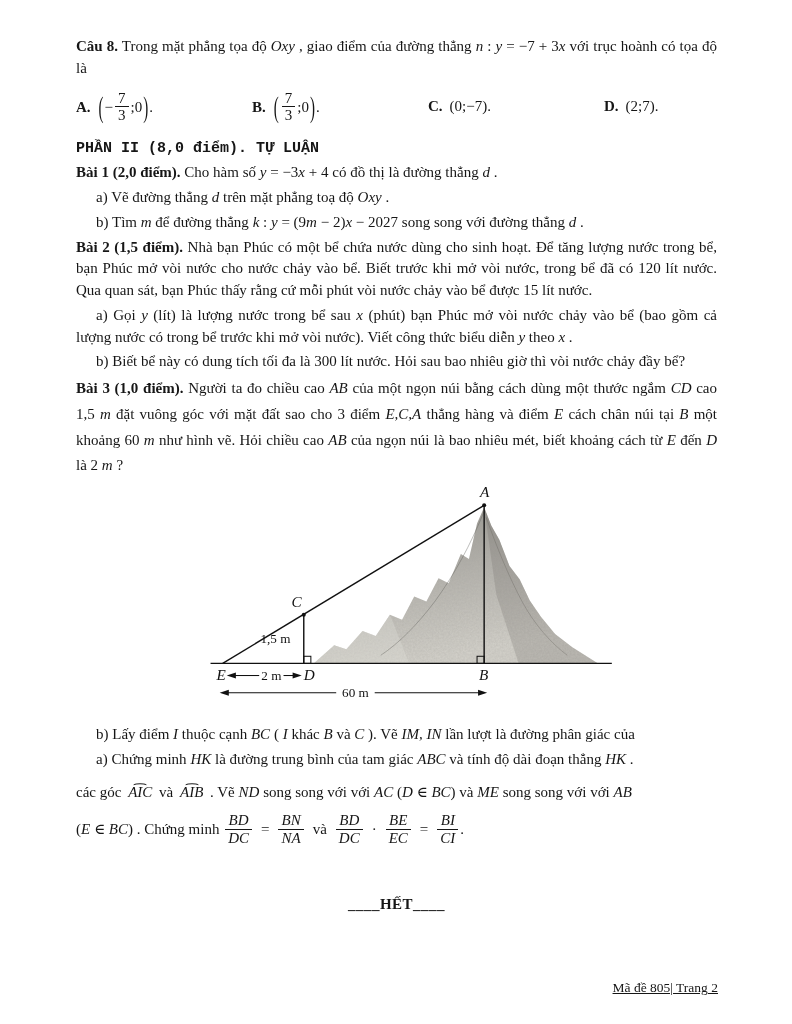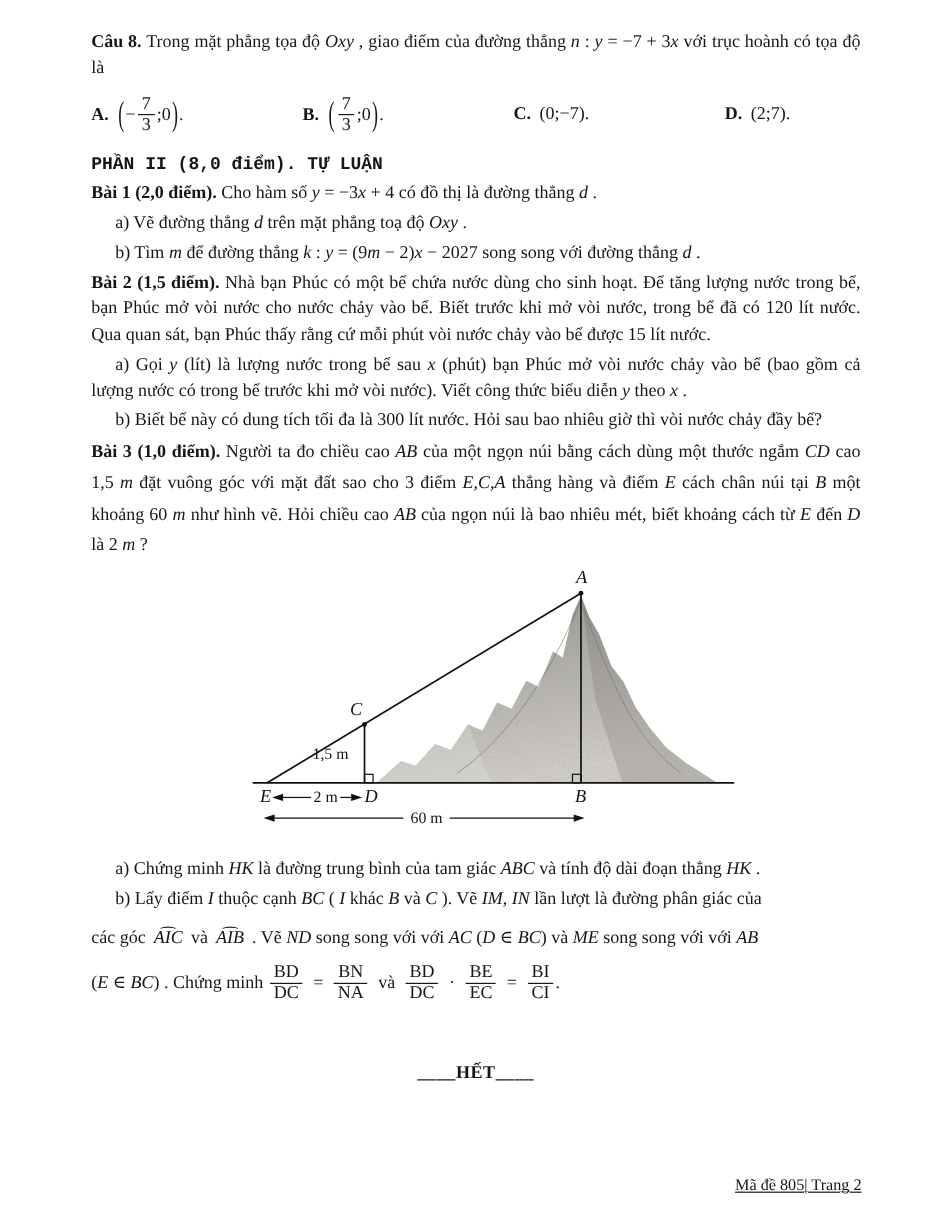--- a/index.html
+++ b/index.html
@@ -1,34 +1,34 @@
 <!DOCTYPE html>
 <html><head>
 <meta charset="utf-8">
 <style>
   html,body{margin:0;padding:0;background:#ffffff;}
   .page{
     position:relative;
     width:792px;height:1024px;
     background:#fff;
     box-sizing:border-box;
-    padding:25px 75px 0 76px;
+    padding:36px 75px 0 76px;
     font-family:"Liberation Serif","DejaVu Serif",serif;
     font-size:15px;line-height:1.45;color:#161616;
     overflow:hidden;
   }
   p{margin:0 0 3px;text-align:justify;}
   .item{text-indent:20px;}
   .heading{margin-top:6px;font-family:Liberation Mono, monospace;}
   .options{display:grid;grid-template-columns:176px 176px 176px 1fr;align-items:center;margin:4px 0 8px;min-height:46px;}
   .opt b{margin-right:7px;}
   .frac{display:inline-block;text-align:center;vertical-align:-0.55em;line-height:1.1;padding:0 2px;}
   .frac .num,.frac .den{display:block;padding:0 3px;}
   .frac .num{border-bottom:1px solid #161616;}
-  .frac.it{}
+  .frac.it{font-style:italic;}
   .bp{display:inline-block;transform:scaleY(1.9);line-height:1;padding:0 1px;vertical-align:-0.08em;}
   .overarc{position:relative;display:inline-block;padding:0 3px;}
   .overarc::before{content:"⌢";position:absolute;left:50%;top:-0.66em;transform:translateX(-50%) scaleX(2.1);font-size:0.75em;font-style:normal;}
   .arcline{margin-top:12px;margin-bottom:4px;}
   .fracline{margin-top:8px;}
   .fracline .op{padding:0 7px;}
   .bai3{line-height:1.72;}
   .figwrap{text-align:center;margin:4px 0 6px;}
   .fig text{fill:#111;font-family:"Liberation Serif","DejaVu Serif",serif;}
   .fig .pt{font-style:italic;font-size:15px;}
@@ -123,22 +123,22 @@
       <text class="pt" x="116" y="122">C</text>
       <text class="meas" x="100" y="158" text-anchor="middle">1,5 m</text>
       <text class="pt" x="42" y="194">E</text>
       <text class="pt" x="128" y="194">D</text>
       <text class="pt" x="301" y="194">B</text>
       <text class="meas" x="96" y="194" text-anchor="middle">2 m</text>
       <text class="meas" x="179" y="211" text-anchor="middle">60 m</text>
     </svg>
   </div>
 
+  <p class="item">b)  Lấy điểm  <i>I</i>  thuộc cạnh  <i>BC</i>  ( <i>I</i>  khác  <i>B</i>  và  <i>C</i> ). Vẽ  <i>IM, IN</i>  lần lượt là đường phân giác của</p>
   <p class="item">a)  Chứng minh  <i>HK</i>  là đường trung bình của tam giác  <i>ABC</i>  và tính độ dài đoạn thẳng  <i>HK</i> .</p>
-  <p class="item">b)  Lấy điểm  <i>I</i>  thuộc cạnh  <i>BC</i>  ( <i>I</i>  khác  <i>B</i>  và  <i>C</i> ). Vẽ  <i>IM, IN</i>  lần lượt là đường phân giác của</p>
 
   <p class="arcline"><span>các góc  </span><span class="overarc"><i>AIC</i></span><span>  và  </span><span class="overarc"><i>AIB</i></span><span> . Vẽ  <i>ND</i>  song song với  với  <i>AC</i>  (<i>D</i> ∈ <i>BC</i>)  và  <i>ME</i>  song song với  với  <i>AB</i></span></p>
 
   <p class="fracline"><span>(<i>E</i> ∈ <i>BC</i>) . Chứng minh  </span><span class="frac it"><span class="num">BD</span><span class="den">DC</span></span><span class="op">=</span><span class="frac it"><span class="num">BN</span><span class="den">NA</span></span><span class="op">và</span><span class="frac it"><span class="num">BD</span><span class="den">DC</span></span><span class="op">·</span><span class="frac it"><span class="num">BE</span><span class="den">EC</span></span><span class="op">=</span><span class="frac it"><span class="num">BI</span><span class="den">CI</span></span><span>.</span></p>
 
   <p class="endmark">____HẾT____</p>
 
   <div class="footer">Mã đề 805| Trang 2</div>
 
 </div>

